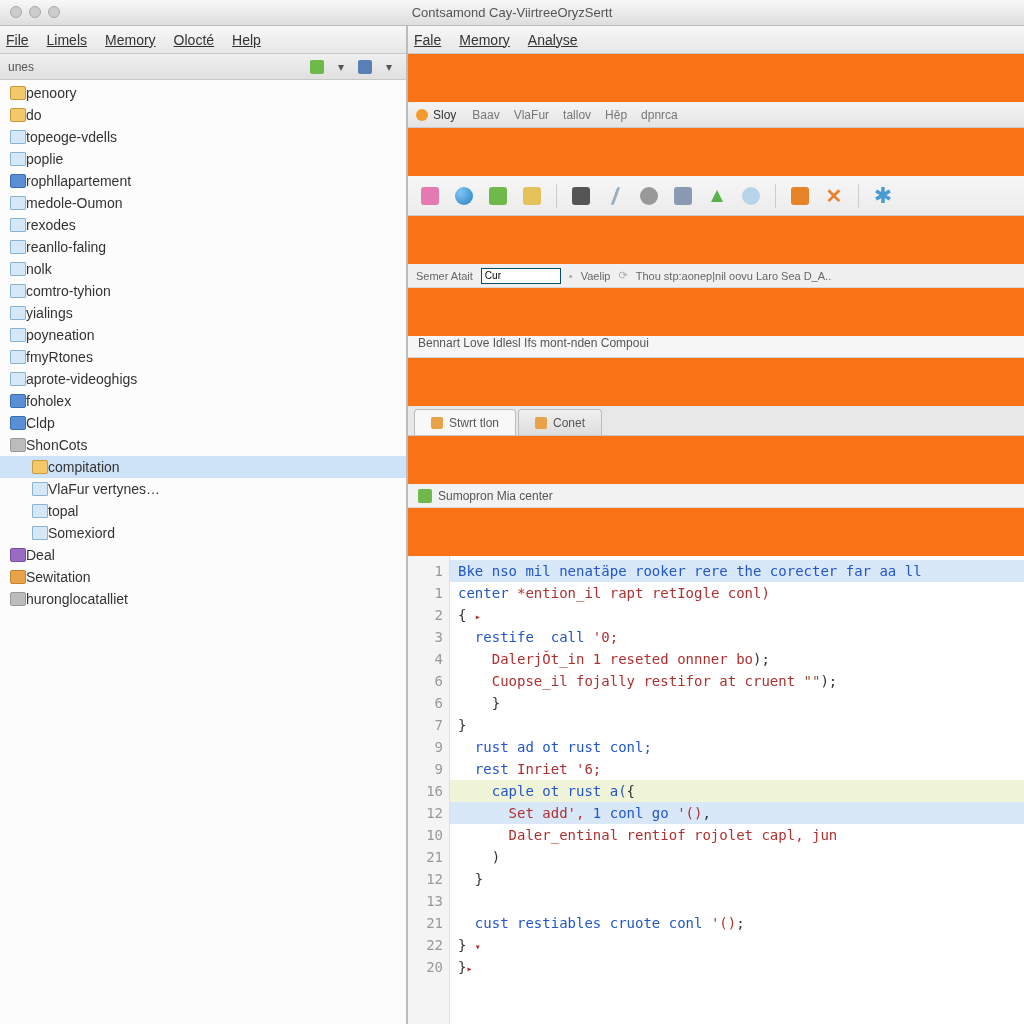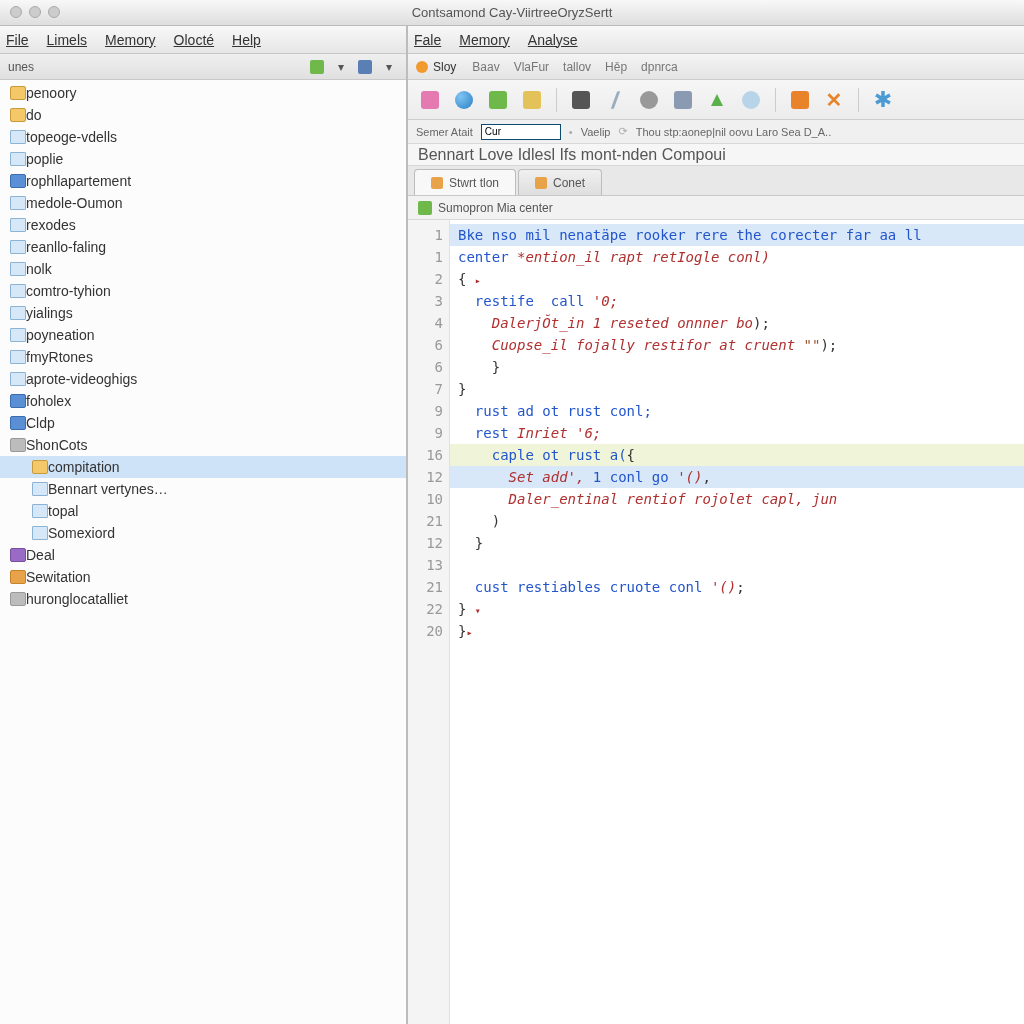--- a/index.html
+++ b/index.html
@@ -22,21 +22,21 @@
   align-items: center;
   justify-content: center;
   font-size: 13px;
   color: #555;
   position: relative;
 }
 .traffic { position: absolute; left: 10px; top: 6px; display: flex; gap: 7px; }
 .dot { width: 12px; height: 12px; border-radius: 50%; background: #ccc; border: 1px solid #aaa; }
 .main-area { flex: 1; display: flex; background: #f3f3f3; }
 .left-panel { width: 408px; display: flex; flex-direction: column; border-right: 2px solid #bcbcbc; background: #fcfcfc; }
-.right-panel { flex: 1; display: flex; flex-direction: column; background: #f97316; }
+.right-panel { flex: 1; display: flex; flex-direction: column; background: #f97316; gap: 48px; }
 .menubar {
   height: 28px;
   background: linear-gradient(#f8f8f8, #e6e6e6);
   border-bottom: 1px solid #c8c8c8;
   display: flex;
   align-items: center;
   padding: 0 6px;
   gap: 18px;
   font-size: 14px;
   color: #333;
@@ -121,23 +121,23 @@
   font-size: 11px;
   color: #666;
   gap: 8px;
 }
 .findbar input { width: 80px; height: 16px; font-size: 10px; border: 1px solid #0c4a6e; background: white; padding: 0 3px; }
 .crumb {
   height: 22px;
   background: #f6f6f6;
   border-bottom: 1px solid #d8d8d8;
   display: flex;
-  align-items: center;
+  align-items: flex-start;
   padding: 0 10px;
-  font-size: 16px;
+  font-size: 12px;
   color: #555;
 }
 .tabbar {
   height: 30px;
   background: #e8e8e8;
   display: flex;
   align-items: flex-end;
   padding: 0 6px;
   border-bottom: 1px solid #c8c8c8;
 }
@@ -184,21 +184,21 @@
   color: #999;
   text-align: right;
   padding: 4px 6px 4px 0;
 }
 .gutter div { height: 22px; line-height: 22px; }
 .code { flex: 1; padding: 4px 0; }
 .code-line { height: 22px; line-height: 22px; padding-left: 8px; white-space: pre; }
 .code-line.hl1 { background: #d8e8f8; }
 .code-line.hl3 { background: #f0f4d8; }
 .k-blue { color: #2255cc; }
-.k-red { color: #b03030; font-style: italic; }
+.k-red { color: #b03030; }
 .k-dark { color: #333; }
 .k-brown { color: #995533; }
 .arrow { color: #b03030; font-size: 10px; }
 </style>
 </head>
 <body>
 
 <div class="titlebar">
   <div class="traffic">
     <div class="dot"></div>
@@ -296,21 +296,21 @@
         <div class="tree-item">
           <span class="ti-icon ico-folder-gray"></span>
           <span>ShonCots</span>
         </div>
         <div class="tree-item indent1 selected">
           <span class="ti-icon ico-folder"></span>
           <span>compitation</span>
         </div>
         <div class="tree-item indent1">
           <span class="ti-icon ico-doc"></span>
-          <span>Bennart vertynes…</span>
+          <span>VlaFur vertynes…</span>
         </div>
         <div class="tree-item indent1">
           <span class="ti-icon ico-doc"></span>
           <span>topal</span>
         </div>
         <div class="tree-item indent1">
           <span class="ti-icon ico-doc"></span>
           <span>Somexiord</span>
         </div>
         <div class="tree-item">

